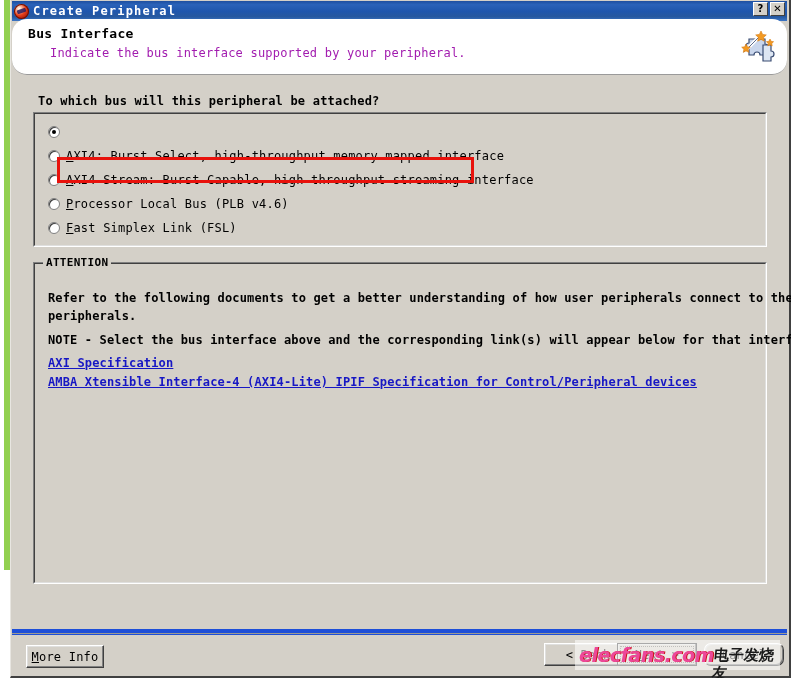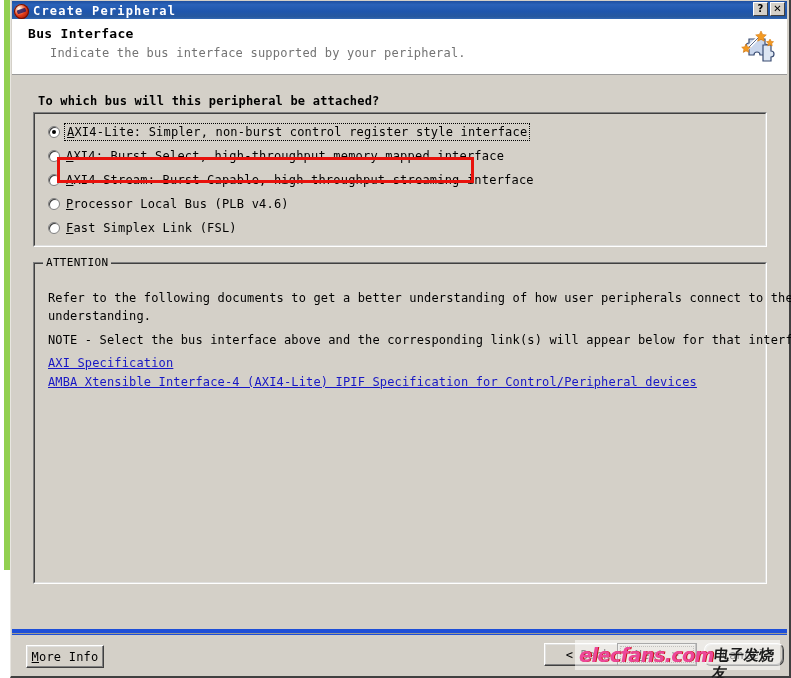--- a/index.html
+++ b/index.html
@@ -104,34 +104,35 @@
 
   
   .header {
     position: absolute;
     left: 1px; top: 19px;
     width: 775px;
     height: 56px;
     background: #ffffff;
     border-bottom: 1px solid #9a9a9a;
     box-sizing: border-box;
+    border-radius: 15px;
   }
   .header-title {
     position: absolute;
     left: 16px; top: 7px;
     font-size: 13px;
     font-weight: bold;
     color: #000;
     letter-spacing: .3px;
   }
   .header-sub {
     position: absolute;
     left: 38px; top: 27px;
     font-size: 12px;
-    color: #737373;
+    color: #a21caf;
     letter-spacing: .2px;
   }
   .header-art {
     position: absolute;
     right: 8px; top: 6px;
     width: 44px; height: 44px;
   }
 
   
   .body-area {
@@ -223,20 +224,21 @@
 
   
   .attention {
     position: absolute;
     left: 21px; top: 186px;
     width: 734px;
     height: 322px;
     border: 1px solid;
     border-color: #808080 #ffffff #ffffff #808080;
     box-sizing: border-box;
+    font-weight: bold;
   }
   .attention-inner {
     position: absolute;
     left: 0; top: 0; right: 0; bottom: 0;
     border: 1px solid;
     border-color: #404040 #dfdfde #dfdfde #404040;
   }
   .attention-legend {
     position: absolute;
     left: 9px; top: -7px;
@@ -386,21 +388,20 @@
 
     <div class="body-area">
 
       <div class="question">To which bus will this peripheral be attached?</div>
 
       <div class="radio-group">
         <div class="radio-group-inner"></div>
 
         <div class="radio-row focused" style="top:10px">
           <span class="radio-mark checked"></span>
-          <span class="radio-label"><span class="acc">A</span><span>XI4-Lite: Simpler, non-burst control register style interface</span></span>
         </div>
 
         <div class="radio-row" style="top:34px">
           <span class="radio-mark"></span>
           <span class="radio-label"><span class="acc">A</span><span>XI4: Burst Select, high-throughput memory mapped interface</span></span>
         </div>
 
         <div class="radio-row" style="top:58px">
           <span class="radio-mark"></span>
           <span class="radio-label"><span class="acc">A</span><span>XI4-Stream: Burst Capable, high-throughput streaming interface</span></span>
@@ -417,21 +418,21 @@
         </div>
 
         <div class="red-box"></div>
       </div>
 
       <div class="attention">
         <div class="attention-inner"></div>
         <div class="attention-legend">ATTENTION</div>
 
         <div class="att-text" style="top:28px">Refer to the following documents to get a better understanding of how user peripherals connect to the AXI bus</div>
-        <div class="att-text" style="top:46px">understanding.</div>
+        <div class="att-text" style="top:46px">peripherals.</div>
         <div class="att-text" style="top:70px">NOTE - Select the bus interface above and the corresponding link(s) will appear below for that interface.</div>
 
         <div class="att-link" style="top:93px">AXI Specification</div>
         <div class="att-link" style="top:112px">AMBA Xtensible Interface-4 (AXI4-Lite) IPIF Specification for Control/Peripheral devices</div>
       </div>
     </div>
 
     <div class="footer">
       <div class="btn" style="left:14px; top:10px; width:78px;">
         <span><span class="acc">M</span><span>ore Info</span></span>

